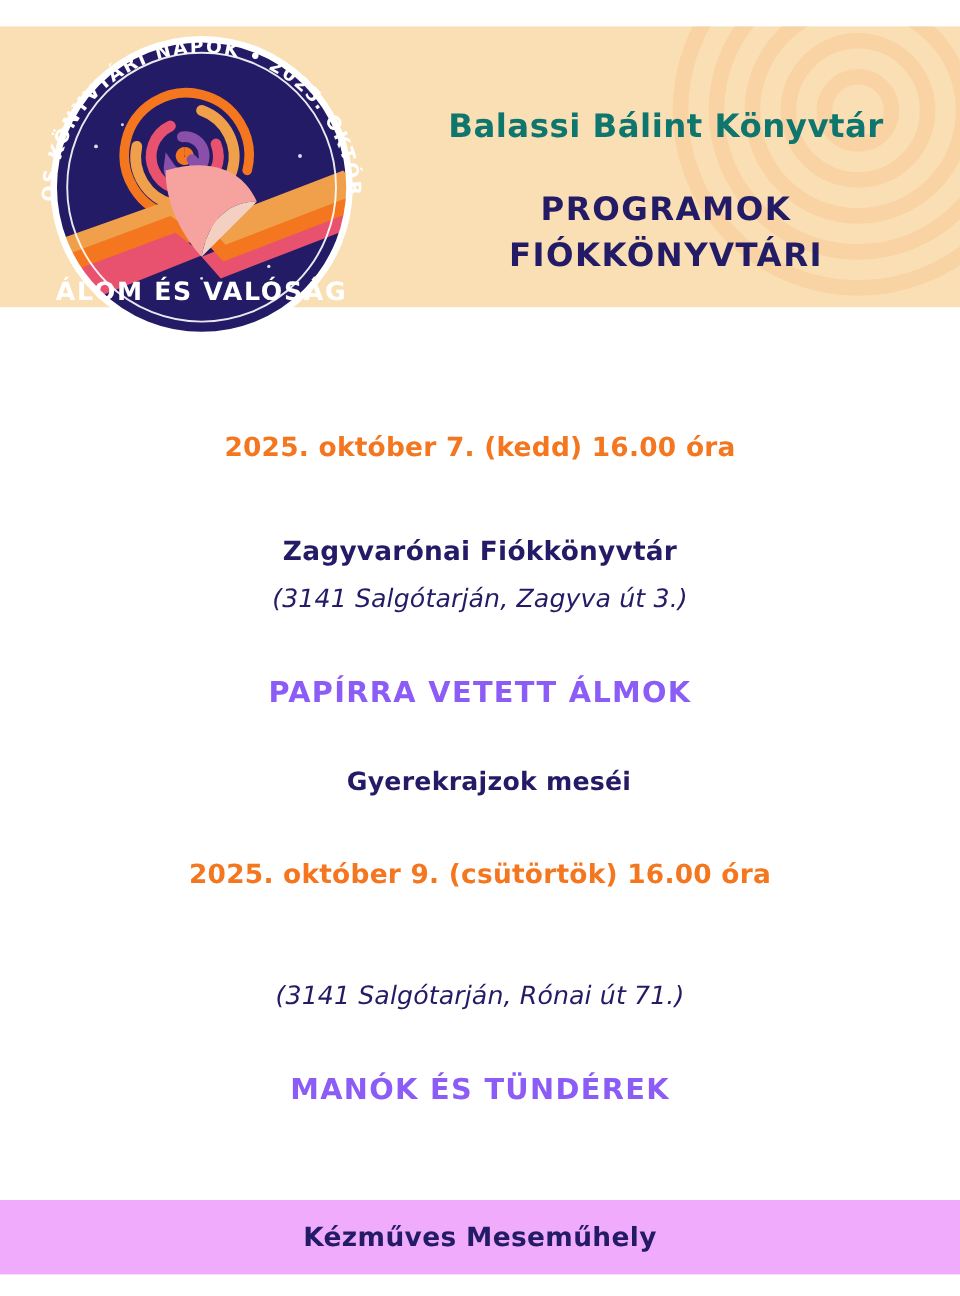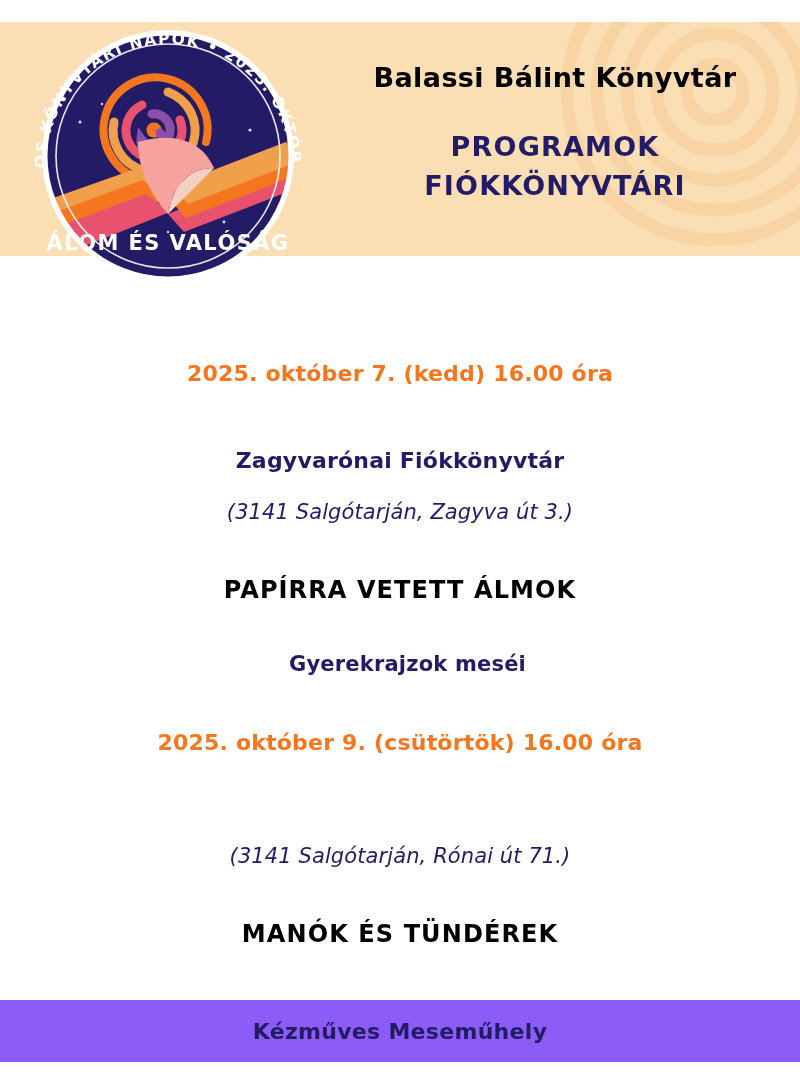--- a/index.html
+++ b/index.html
@@ -43,24 +43,25 @@
     display: flex;
     flex-direction: column;
     align-items: center;
     justify-content: flex-start;
     padding-top: 40px;
     box-sizing: border-box;
   }
   .lib-name {
     font-size: 27px;
     font-weight: bold;
-    color: #000000;
+    color: #0f766e;
     letter-spacing: 0.4px;
     text-align: center;
     line-height: 1.2;
+    margin-top: 28px;
   }
   .prog-title {
     margin-top: 34px;
     font-size: 27px;
     font-weight: bold;
     color: #241b66;
     letter-spacing: 1.2px;
     text-align: center;
     line-height: 1.42;
   }
@@ -99,26 +100,25 @@
     font-size: 22px;
     font-weight: bold;
     color: #241b66;
     letter-spacing: 0.2px;
   }
   .ev-addr {
     font-size: 21px;
     font-style: italic;
     color: #241b66;
     letter-spacing: 0.1px;
-    margin-top: 13px;
   }
   .ev-program {
     font-size: 24px;
     font-weight: bold;
-    color: #000000;
+    color: #8b5cf6;
     letter-spacing: 1.1px;
   }
   .ev-sub {
     font-size: 21px;
     font-weight: bold;
     color: #241b66;
     letter-spacing: 0.2px;
     padding-left: 15px;
   }
 
@@ -128,21 +128,21 @@
   .sp-5 { height: 48px; }
   .sp-6 { height: 54px; }
 
   
   .footer-band {
     position: absolute;
     left: 0;
     bottom: 18px;
     width: 800px;
     height: 62px;
-    background: #8b5cf6;
+    background: #f0abfc;
     display: flex;
     align-items: center;
     justify-content: center;
   }
   .footer-text {
     font-size: 22px;
     font-weight: bold;
     color: #241b66;
     letter-spacing: 0.3px;
   }

